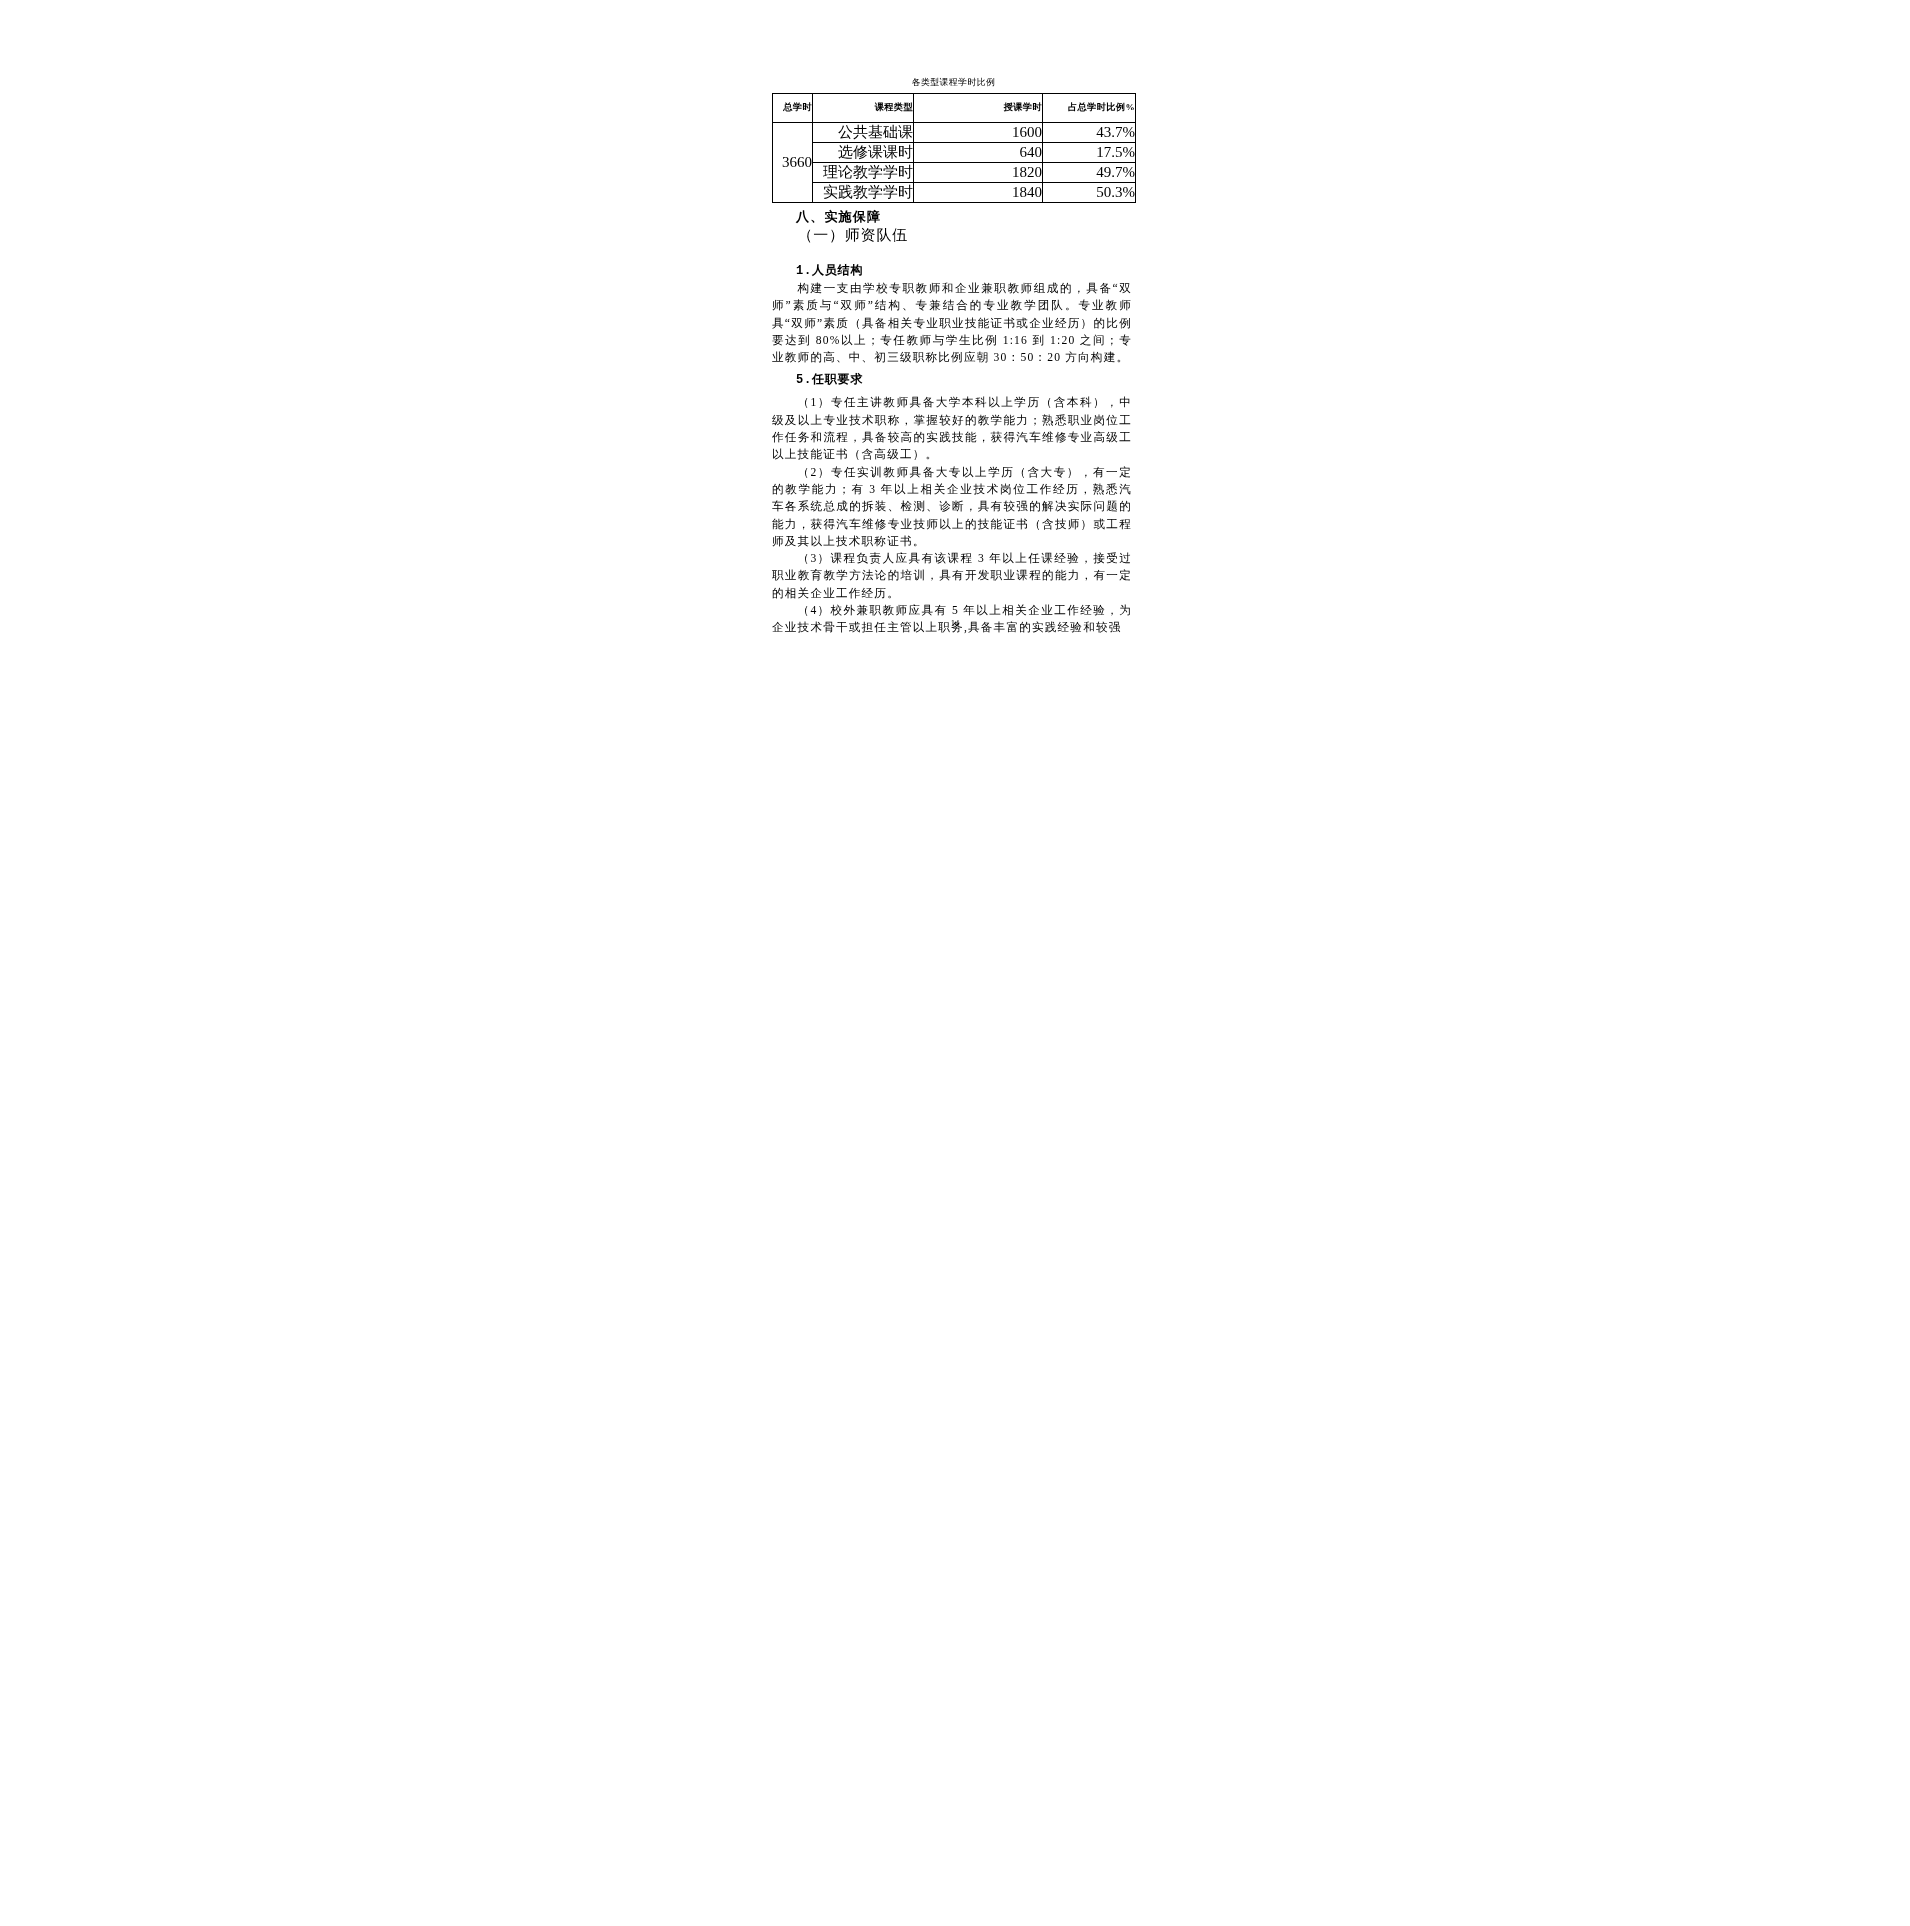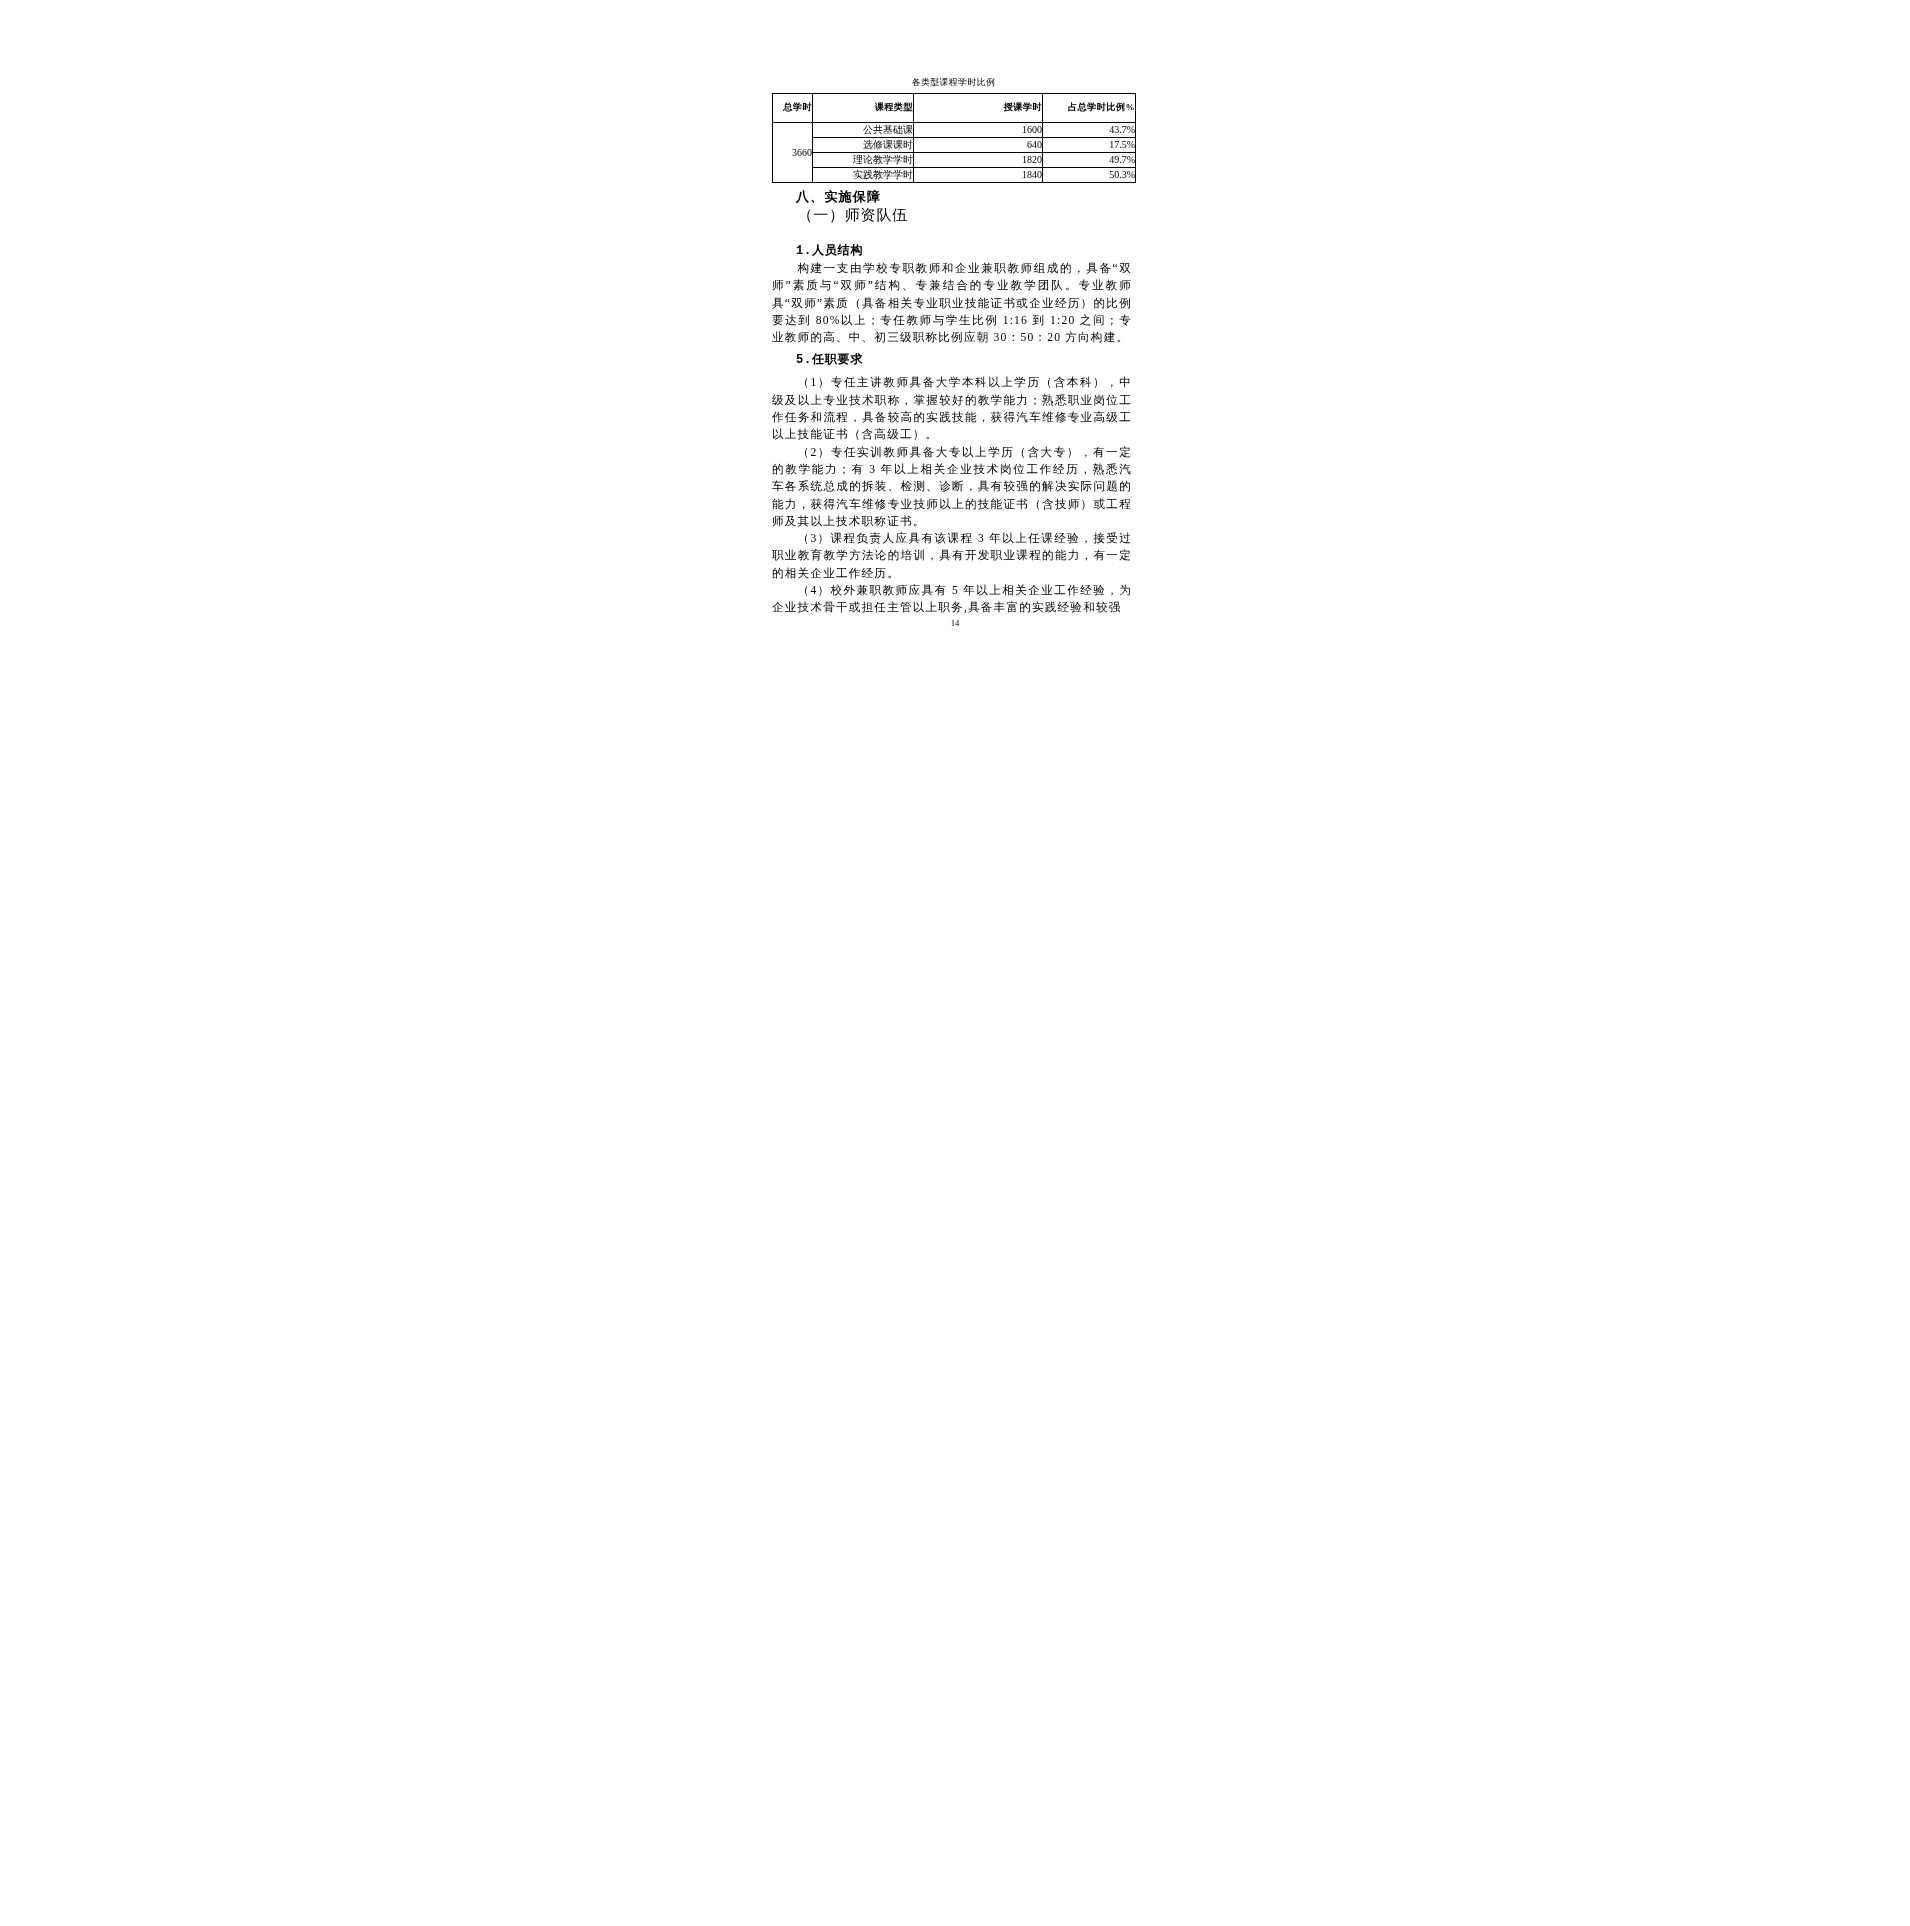--- a/index.html
+++ b/index.html
@@ -63,21 +63,21 @@
     overflow: hidden;
   }
   table.hours-table th {
     height: 28px;
     font-size: 9.2px;
     font-weight: bold;
     letter-spacing: 0.4px;
   }
   table.hours-table td {
     height: 13px;
-    font-size: 10px;
+    font-size: 15px;
   }
   .col-total  { width: 40px; }
   .col-type   { width: 101px; }
   .col-hours  { width: 129px; }
   .col-ratio  { width: 93px; }
 
   .h-section {
     margin: 5.8px 0 0 24px;
     font-family: "Liberation Sans", "DejaVu Sans", sans-serif;
     font-weight: bold;

